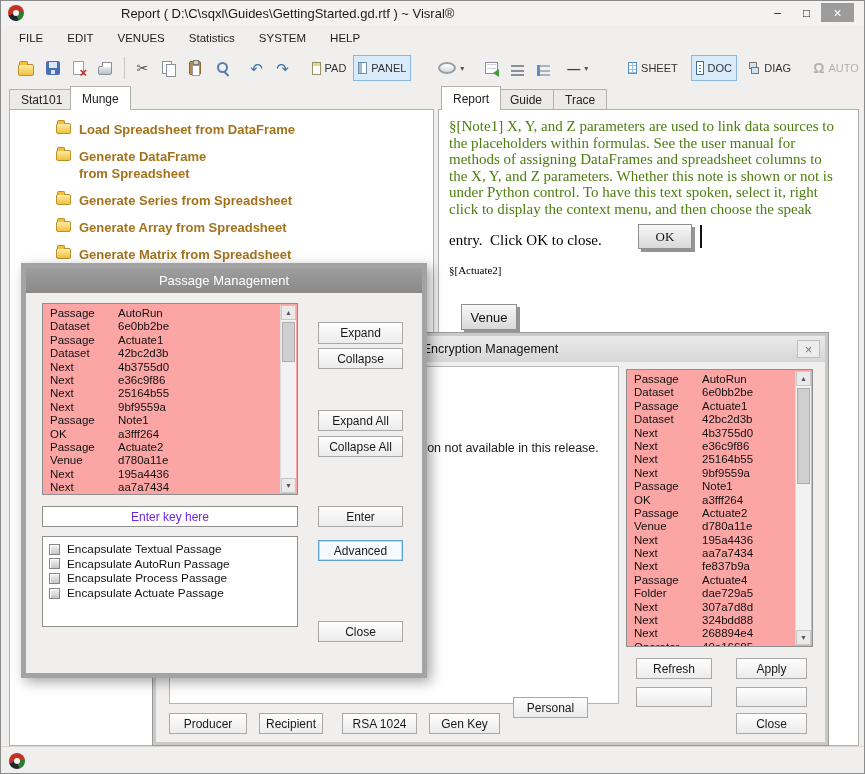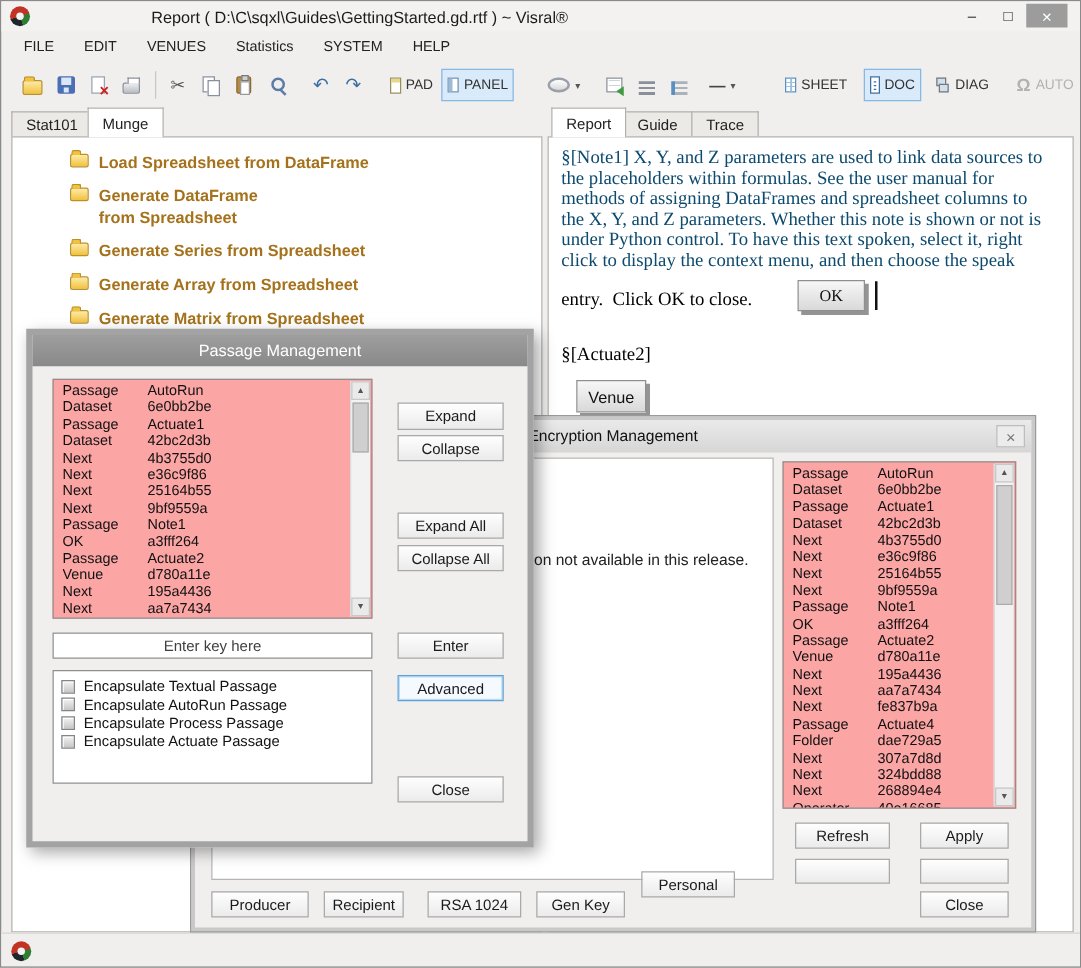--- a/index.html
+++ b/index.html
@@ -81,27 +81,27 @@
   
   .panel{position:absolute;top:108px;background:#fff;border:1px solid #b3b0ad}
   .left-panel{left:8px;width:425px;height:637px}
   .right-panel{left:437px;width:421px;height:637px;padding:8px 15px 0 10px}
   .tree{padding:11px 0 0 46px;display:flex;flex-direction:column;gap:10px}
   .tree-item{display:flex;gap:8px;font-size:13px;font-weight:bold;color:#a5721c;width:248px;line-height:17px}
   .tree-item:nth-child(2){width:178px}
   .fold{flex:none;width:15px;height:11px;margin-top:2px;background:linear-gradient(#fdeaa9,#f2c23e);border:1px solid #bb9026;border-radius:2px;position:relative}
   .fold:before{content:"";position:absolute;left:0;top:-4px;width:6px;height:3px;background:#f2c23e;border:1px solid #bb9026;border-bottom:none;border-radius:2px 2px 0 0}
 
-  .report-text{width:394px;font-family:"Liberation Serif",serif;font-size:15px;line-height:16.5px;color:#0c4a6e}
+  .report-text{width:394px;font-family:"Liberation Serif",serif;font-size:15px;line-height:16.5px;color:#4d7c0f}
   .ok-row{position:relative;height:36px;margin-top:7px;font-family:"Liberation Serif",serif;font-size:15px;color:#000}
   .entry-text{position:absolute;left:0;top:8px;white-space:pre-wrap}
   .btn3d{position:absolute;display:flex;align-items:center;justify-content:center;font-size:13px;color:#111;background:linear-gradient(#f7f7f7,#d9d9d9);border:1px solid #8f8f8f;box-shadow:3px 3px 0 #949494}
   .ok-btn{left:189px;top:0;width:54px;height:25px}
   .caret{position:absolute;left:251px;top:1px;width:2px;height:23px;background:#111}
-  .actuate{font-family:"Liberation Serif",serif;font-size:15px;color:#000;margin-top:16px}
+  .actuate{font-family:"Liberation Serif",serif;font-size:11px;color:#000;margin-top:4px}
   .venue-btn{left:22px;top:194px;width:56px;height:26px}
 
   
   .statusbar{position:absolute;left:0;top:745px;width:100%;height:29px;background:#f0efed;border-top:1px solid #d8d6d3;display:flex;align-items:center;padding-left:8px}
 
   
   .db{position:absolute;display:flex;align-items:center;justify-content:center;font-size:12px;color:#1a1a1a;background:linear-gradient(#fefefe,#ebebeb);border:1px solid #a9a9a9}
   .lb{position:absolute;background:#fca5a5;border:1px solid #8f8f8f;overflow:hidden}
   .lb-rows{position:absolute;top:3px;left:7px;right:18px;bottom:0;font-size:11.5px;color:#111;overflow:hidden}
   .lb-row{display:flex;height:13.4px;line-height:13.4px;white-space:nowrap}
@@ -109,21 +109,21 @@
   .sb{position:absolute;top:1px;right:1px;bottom:1px;width:16px;background:#f2f2f2;border-left:1px solid #dcdcdc}
   .sb-btn{position:absolute;left:0;width:15px;height:15px;display:flex;align-items:center;justify-content:center;font-size:7px;color:#555;background:#eaeaea;border:1px solid #c8c8c8}
   .sb-up{top:0}
   .sb-down{bottom:0}
   .sb-thumb{position:absolute;left:1px;top:17px;width:13px;height:40px;background:#cfcfcf;border:1px solid #ababab}
 
   
   .passage-dlg{position:absolute;left:20px;top:262px;width:406px;height:415px;background:#f0efed;border:5px solid #a3a3a3;box-shadow:4px 4px 12px rgba(0,0,0,.35);z-index:30}
   .passage-title{height:25px;background:linear-gradient(#9e9e9e,#898989);color:#fff;display:flex;align-items:center;justify-content:center;font-size:13px}
   .p-list{left:16px;top:35px;width:256px;height:192px}
-  .p-key{position:absolute;left:16px;top:238px;width:256px;height:21px;border:1px solid #8f8f8f;background:#fff;text-align:center;font-size:12px;color:#404040;font-family:"Liberation Sans",sans-serif}
+  .p-key{position:absolute;left:16px;top:238px;width:256px;height:21px;border:1px solid #8f8f8f;background:#fff;text-align:center;font-size:12px;color:#6d28d9;font-family:"Liberation Sans",sans-serif}
   .p-checks{position:absolute;left:16px;top:268px;width:256px;height:91px;background:#fff;border:1px solid #8f8f8f;padding:5px 0 0 6px}
   .ck-row{display:flex;align-items:center;gap:7px;height:14.6px;font-size:11.8px;color:#111}
   .ck{width:11px;height:11px;flex:none;background:linear-gradient(#f4f4f4,#c6c6c6);border:1px solid #858585;box-shadow:inset 1px 1px 0 #fff}
   .focused{border:1px solid #5e9fd4;box-shadow:0 0 0 1px #bcdcf4 inset;background:#f4faff}
 
   
   .enc-dlg{position:absolute;left:152px;top:332px;width:675px;height:412px;background:#f0efed;border:3px solid #c9c9c9;outline:1px solid #9a9a9a;z-index:10}
   .enc-title{height:26px;background:linear-gradient(#eaeaea,#d6d6d6);color:#111;display:flex;align-items:center;justify-content:center;font-size:12.5px;position:relative}
   .enc-close{position:absolute;right:5px;top:4px;width:23px;height:18px;display:flex;align-items:center;justify-content:center;background:#ececec;border:1px solid #bdbdbd;color:#777;font-size:13px}
   .enc-group{position:absolute;left:13px;top:30px;width:450px;height:338px;background:#fff;border:1px solid #b5b5b5}

